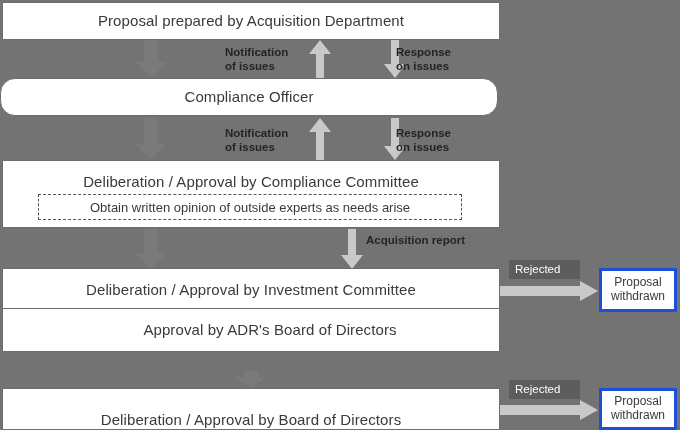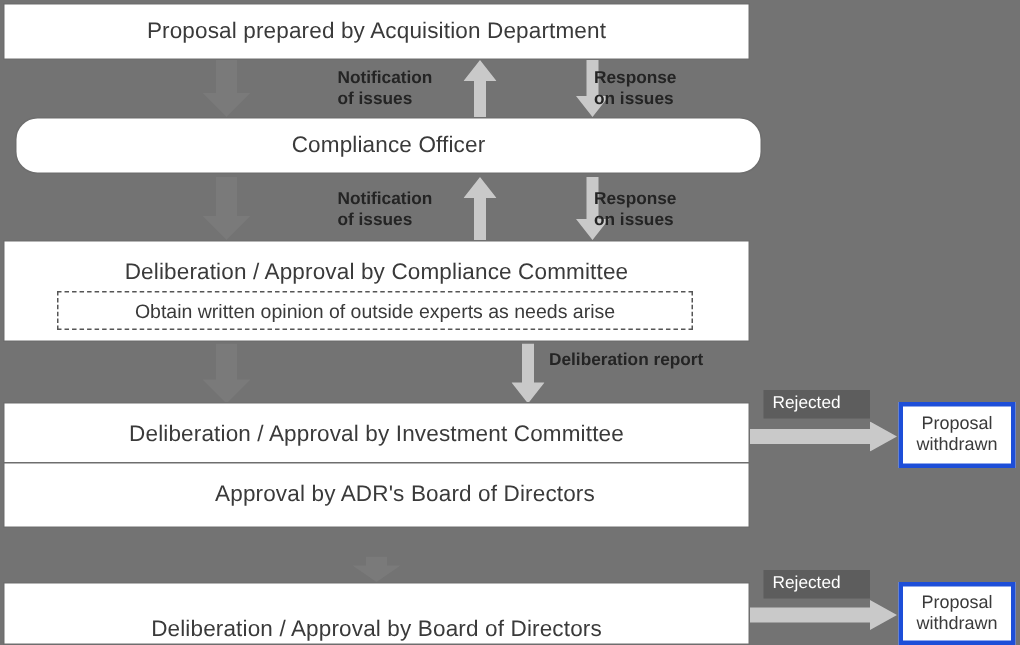--- a/index.html
+++ b/index.html
@@ -132,21 +132,21 @@
     <svg width="22" height="38" viewBox="0 0 22 38" aria-hidden="true">
       <polygon points="7,0 15,0 15,24 22,24 11,38 0,24 7,24" fill="#c9c9c9"></polygon>
     </svg>
   </div>
 
   <div class="elabel" style="left:396px; top:45px; text-align:left;">
     <div>Response</div>
     <div>on issues</div>
   </div>
 
-  <div class="pbox" style="left:10px; top:78px; width:498px; height:38px;border-radius:15px;">
+  <div class="pbox" style="left:0; top:78px; width:498px; height:38px;border-radius:15px;">
     <div class="ptitle">Compliance Officer</div>
   </div>
 
   <div class="arrow" style="left:135px; top:118px;">
     <svg width="32" height="42" viewBox="0 0 32 42" aria-hidden="true">
       <polygon points="9,0 23,0 23,26 32,26 16,42 0,26 9,26" fill="#7a7a7a"></polygon>
     </svg>
   </div>
 
   <div class="elabel" style="left:225px; top:126px; text-align:left;">
@@ -184,21 +184,21 @@
     </svg>
   </div>
 
   <div class="arrow" style="left:341px; top:229px;">
     <svg width="22" height="40" viewBox="0 0 22 40" aria-hidden="true">
       <polygon points="7,0 15,0 15,26 22,26 11,40 0,26 7,26" fill="#c9c9c9"></polygon>
     </svg>
   </div>
 
   <div class="elabel" style="left:366px; top:233px; text-align:left;">
-    <div>Deliberation report</div>
+    <div>Acquisition report</div>
   </div>
 
   <div class="pbox" style="left:2px; top:268px; width:498px; height:44px;">
     <div class="ptitle">Deliberation / Approval by Investment Committee</div>
   </div>
 
   <div class="arrow" style="left:500px; top:281px;">
     <svg width="98" height="20" viewBox="0 0 98 20" aria-hidden="true">
       <polygon points="0,5 80,5 80,0 98,10 80,20 80,15 0,15" fill="#c9c9c9"></polygon>
     </svg>

